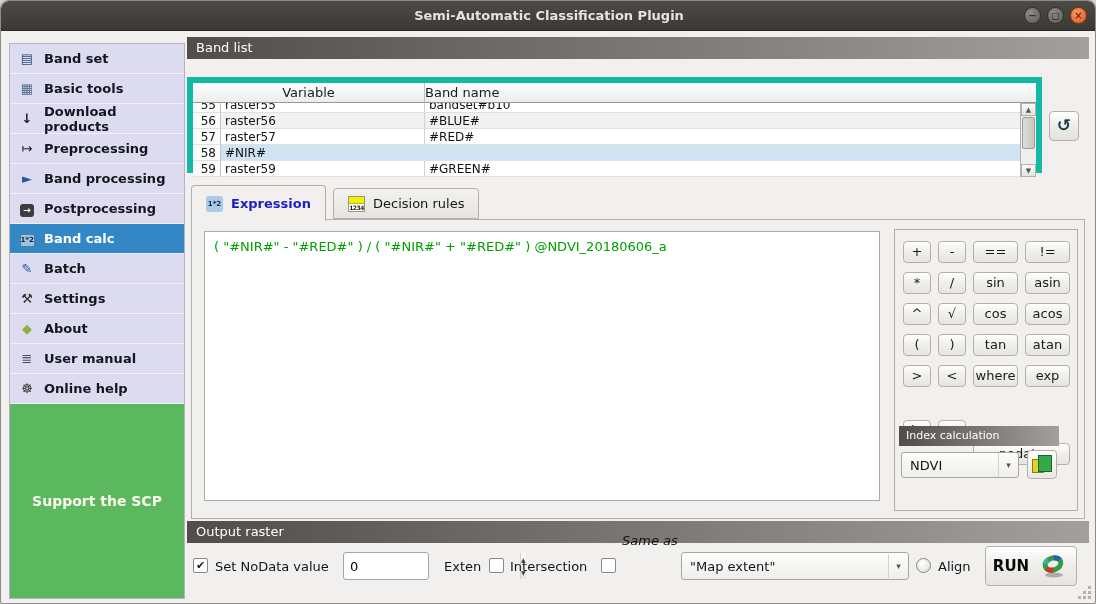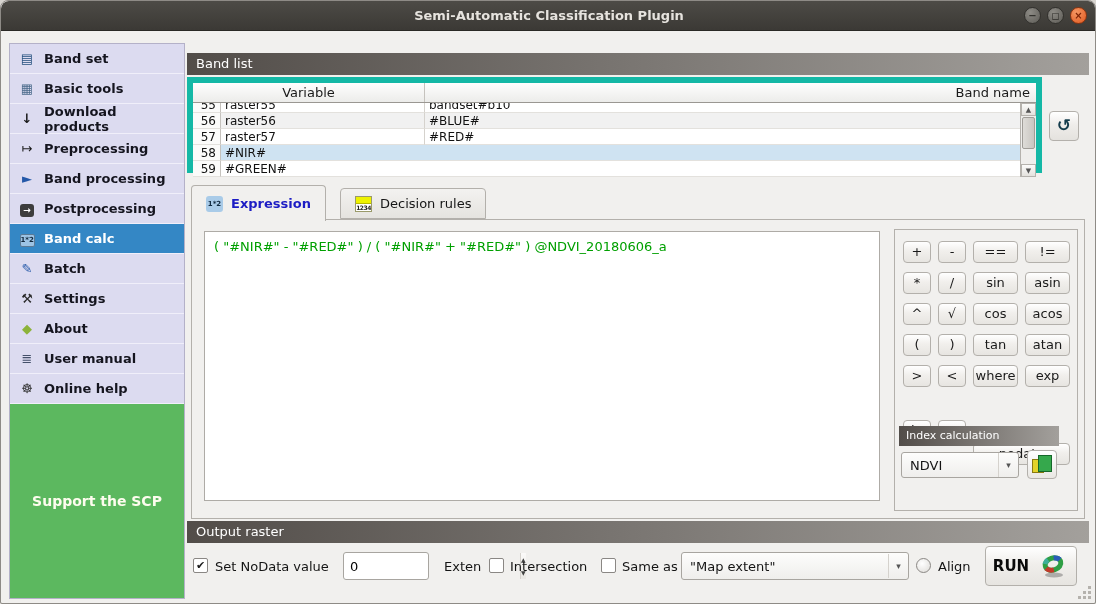--- a/index.html
+++ b/index.html
@@ -68,21 +68,21 @@
   
   .btable {
     position:absolute; left:186px; top:76px; width:855px; height:96px;
     background:#ffffff; border:6px solid #14b8a6;
   }
   .thead {
     height:20px; display:flex; background:linear-gradient(#fefefe,#ececea);
     border-bottom:1px solid #9a9792; font-size:13px; color:#1a1a1a;
   }
   .th-var { width:232px; text-align:center; line-height:19px; border-right:1px solid #c5c2bd; }
-  .th-band { width:605px; text-align:right; line-height:19px; }
+  .th-band { width:605px; text-align:left; line-height:19px; }
   .tbody { height:74px; overflow:hidden; }
   .tbody-inner { margin-top:-6px; }
   .trow { display:flex; height:16px; font-size:12px; color:#121212; background:#fff; }
   .trow.alt { background:#f1f1f1; }
   .c-num {
     width:28px; text-align:right; padding-right:4px; line-height:16px;
     border-right:1px solid #c5c2bd; border-bottom:1px solid #e3e1dd; background:#fbfbfa;
   }
   .c-var { width:204px; padding-left:4px; line-height:16px; border-right:1px solid #d5d2cd; border-bottom:1px solid #e3e1dd; }
   .c-band { flex:1; padding-left:4px; line-height:16px; border-bottom:1px solid #e3e1dd; }
@@ -107,21 +107,21 @@
   
   .tab {
     position:absolute; display:flex; align-items:center; gap:8px; padding:0 14px;
     border:1px solid #b3b0ab; border-radius:4px 4px 0 0; font-size:13px;
   }
   .tab.active {
     left:190px; top:184px; height:36px; background:#f1f0ee; border-bottom:none; z-index:3;
     color:#1c1cc4; font-weight:bold;
   }
   .tab.inactive {
-    left:339px; top:187px; height:31px; background:linear-gradient(#f3f2f0,#e5e3df);
+    left:332px; top:187px; height:31px; background:linear-gradient(#f3f2f0,#e5e3df);
     color:#161616; z-index:1;
   }
   .tico-expr {
     width:17px; height:16px; background:#a9cbe8; border-radius:3px; color:#102a40;
     font-size:7px; font-weight:bold; display:inline-flex; align-items:center; justify-content:center;
   }
   .tico-dec {
     width:17px; height:16px; border:1px solid #9a9a6a; background:#fff;
     display:inline-flex; flex-direction:column; overflow:hidden;
   }
@@ -263,21 +263,21 @@
     </div>
     <div class="sb-item">
       <span class="sb-icon c11">☸</span>
       <span>Online help</span>
     </div>
     <div class="support">
       <span>Support the SCP</span>
     </div>
   </div>
 
-  <div class="grad-header" style="left:186px; top:52px; width:902px;">
+  <div class="grad-header" style="left:186px; top:36px; width:902px;">
     <span>Band list</span>
   </div>
 
   <div class="btable">
     <div class="thead">
       <div class="th-var">Variable</div>
       <div class="th-band">Band name</div>
     </div>
     <div class="tbody">
       <div class="tbody-inner">
@@ -295,20 +295,21 @@
           <span class="c-num">57</span>
           <span class="c-var">raster57</span>
           <span class="c-band">#RED#</span>
         </div>
         <div class="trow alt">
           <span class="c-num">58</span>
           <span class="c-band selected">#NIR#</span>
         </div>
         <div class="trow">
           <span class="c-num">59</span>
+          <span class="c-var">raster59</span>
           <span class="c-band">#GREEN#</span>
         </div>
       </div>
     </div>
     <div class="vscroll">
       <div class="vs-arrow vs-up">▲</div>
       <div class="vs-thumb"></div>
       <div class="vs-arrow vs-down">▼</div>
     </div>
   </div>
@@ -389,21 +390,21 @@
       <div class="spin-down">▼</div>
     </div>
   </div>
 
   <div class="lbl" style="left:443px; top:558px;">Exten</div>
 
   <div class="checkbox" style="left:488px; top:557px;"></div>
   <div class="lbl" style="left:509px; top:558px;">Intersection</div>
 
   <div class="checkbox" style="left:600px; top:557px;"></div>
-  <div class="lbl" style="left:621px; top:558px;">Same as</div>
+  <div class="lbl" style="left:621px; top:532px;font-style:italic;">Same as</div>
 
   <div class="combo extent-combo">
     <span class="combo-text">"Map extent"</span>
     <span class="combo-arrow">▾</span>
   </div>
 
   <div class="radio" style="left:915px; top:557px;"></div>
   <div class="lbl" style="left:937px; top:558px;">Align</div>
 
   <div class="run-btn">

